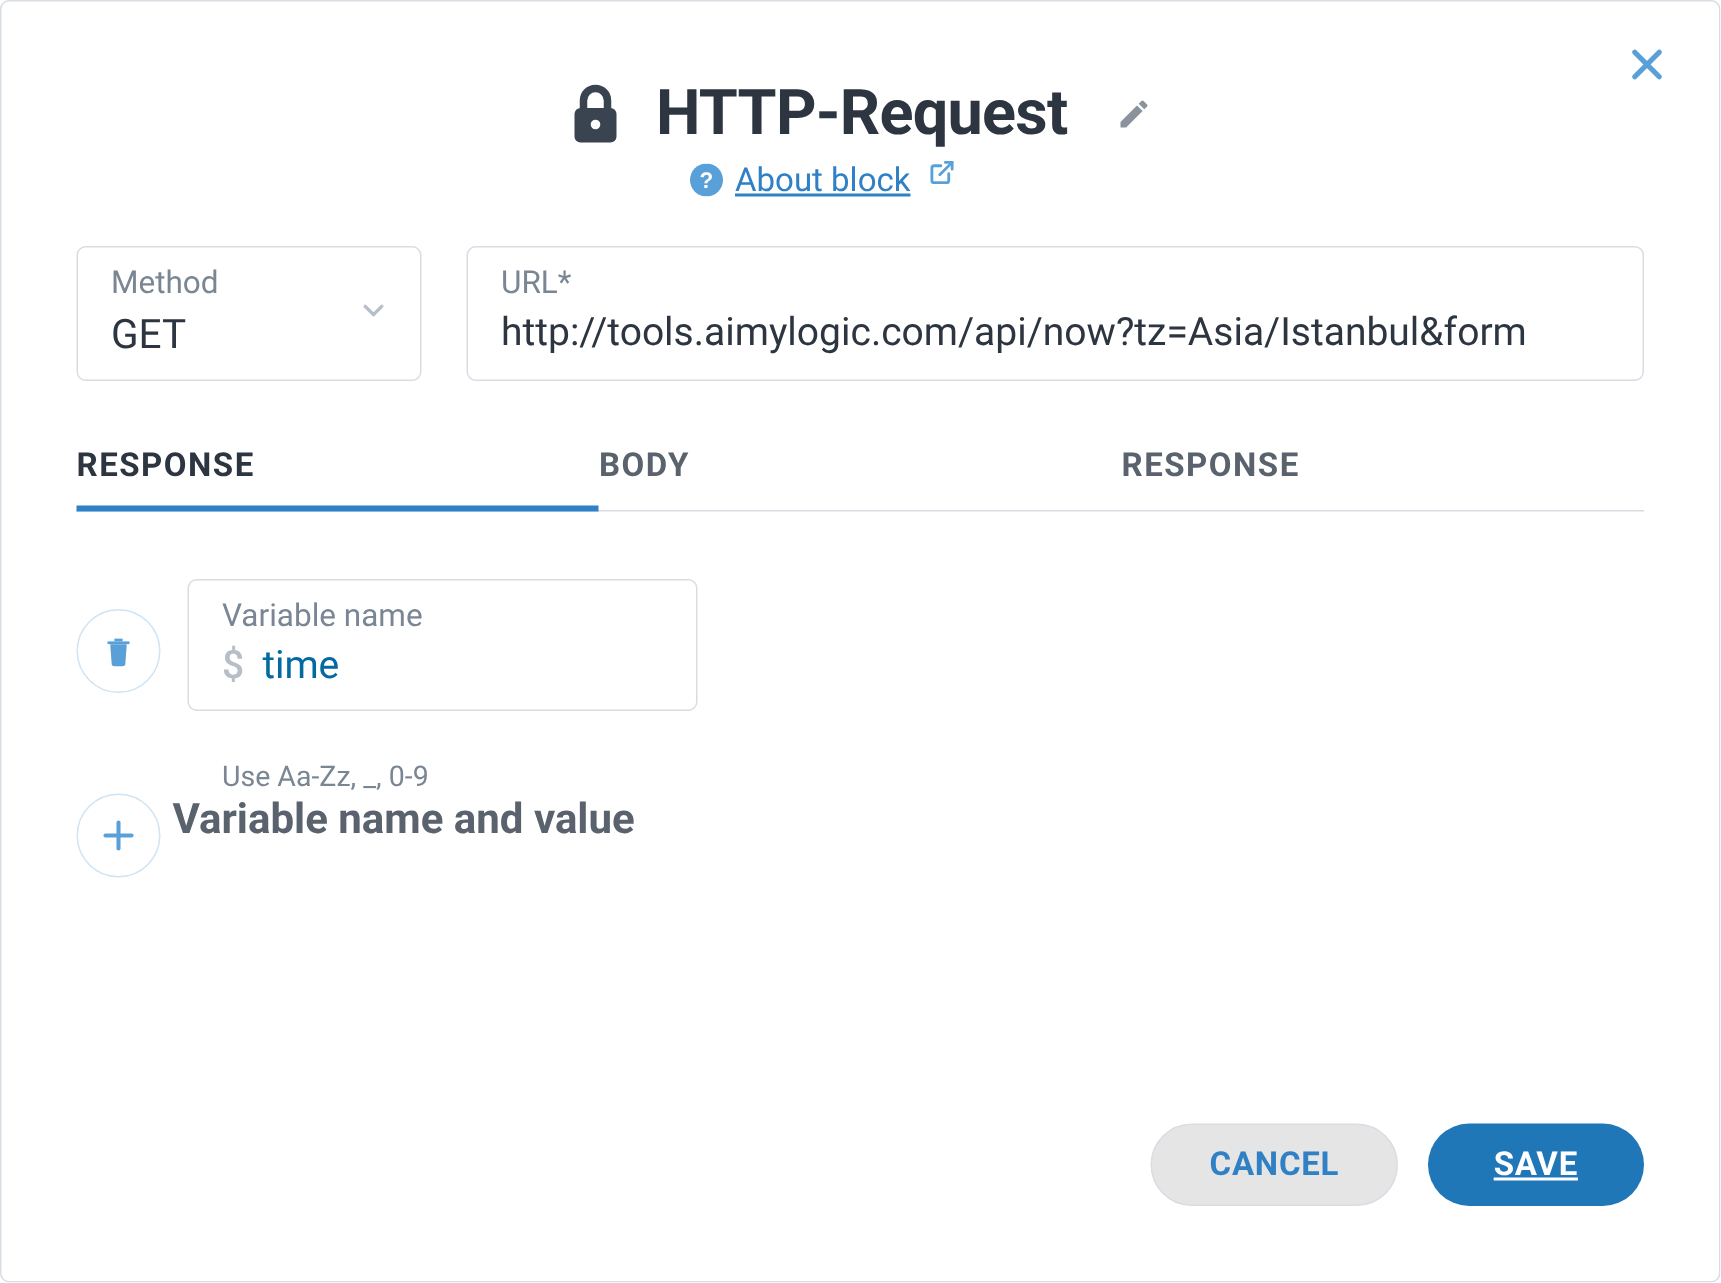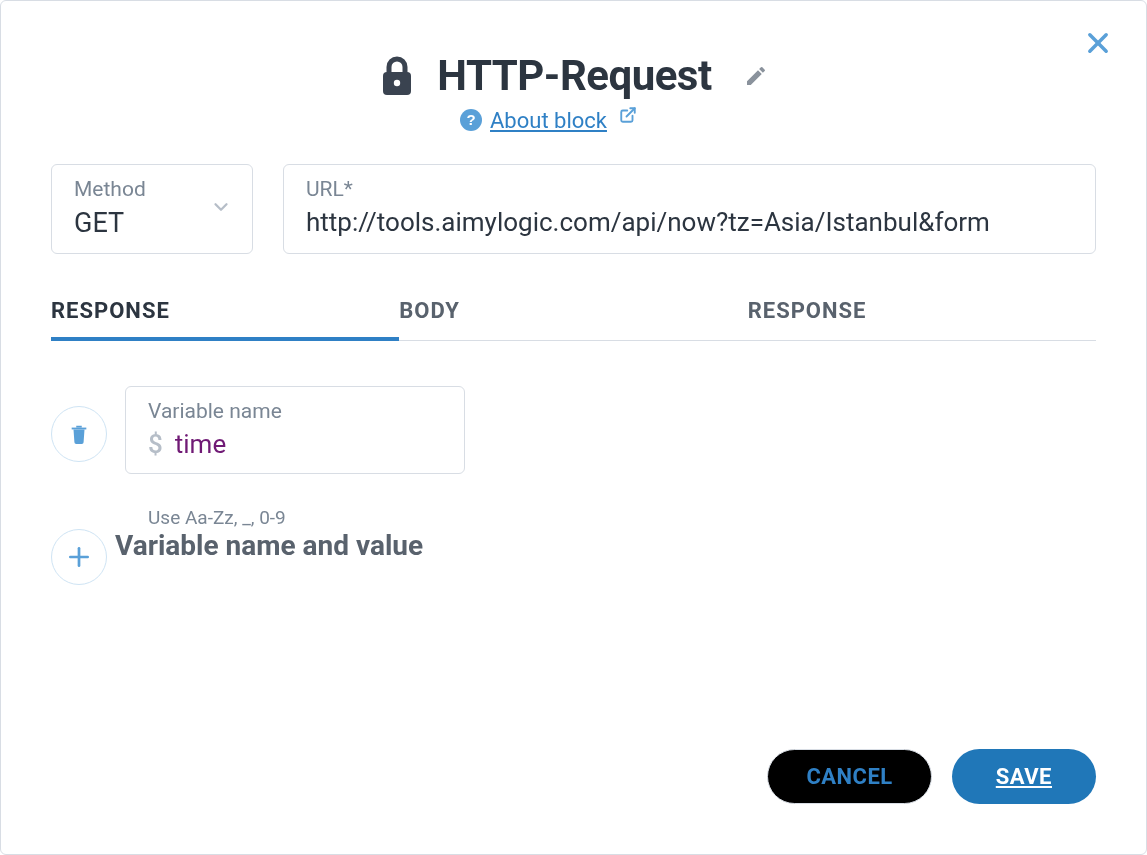--- a/index.html
+++ b/index.html
@@ -93,21 +93,21 @@
     padding: 12px 22px 14px 22px;
     position: relative;
   }
   .field-label {
     font-size: 21px;
     color: #7a8694;
     margin-bottom: 6px;
     display: block;
   }
   .method-field {
-    width: 202px;
+    width: 230px;
   }
   .method-value {
     font-size: 27px;
     color: #2c3540;
     font-weight: 400;
   }
   .chevron {
     position: absolute;
     right: 20px;
     top: 50%;
@@ -176,21 +176,21 @@
   }
   .dollar-icon {
     color: #b6bec8;
     font-size: 26px;
     font-weight: 500;
   }
   .var-name-input {
     border: none;
     outline: none;
     font-size: 26px;
-    color: #701a75;
+    color: #0369a1;
     width: 100%;
     font-family: inherit;
     background: transparent;
   }
   .var-hint {
     position: absolute;
     left: 22px;
     top: 119px;
     font-size: 19px;
     color: #7a8694;
@@ -239,21 +239,21 @@
     padding: 14px 38px;
     border-radius: 30px;
     font-size: 22px;
     font-weight: 700;
     cursor: pointer;
     letter-spacing: 0.5px;
     border: none;
     font-family: inherit;
   }
   .btn-cancel {
-    background: #000000;
+    background: #e5e5e5;
     border: 1px solid #d8dde4;
     color: #2f80c5;
   }
   .btn-save {
     background: #2077b8;
     color: #fff;
     padding: 14px 44px;
     text-decoration: underline;
   }
 </style>

